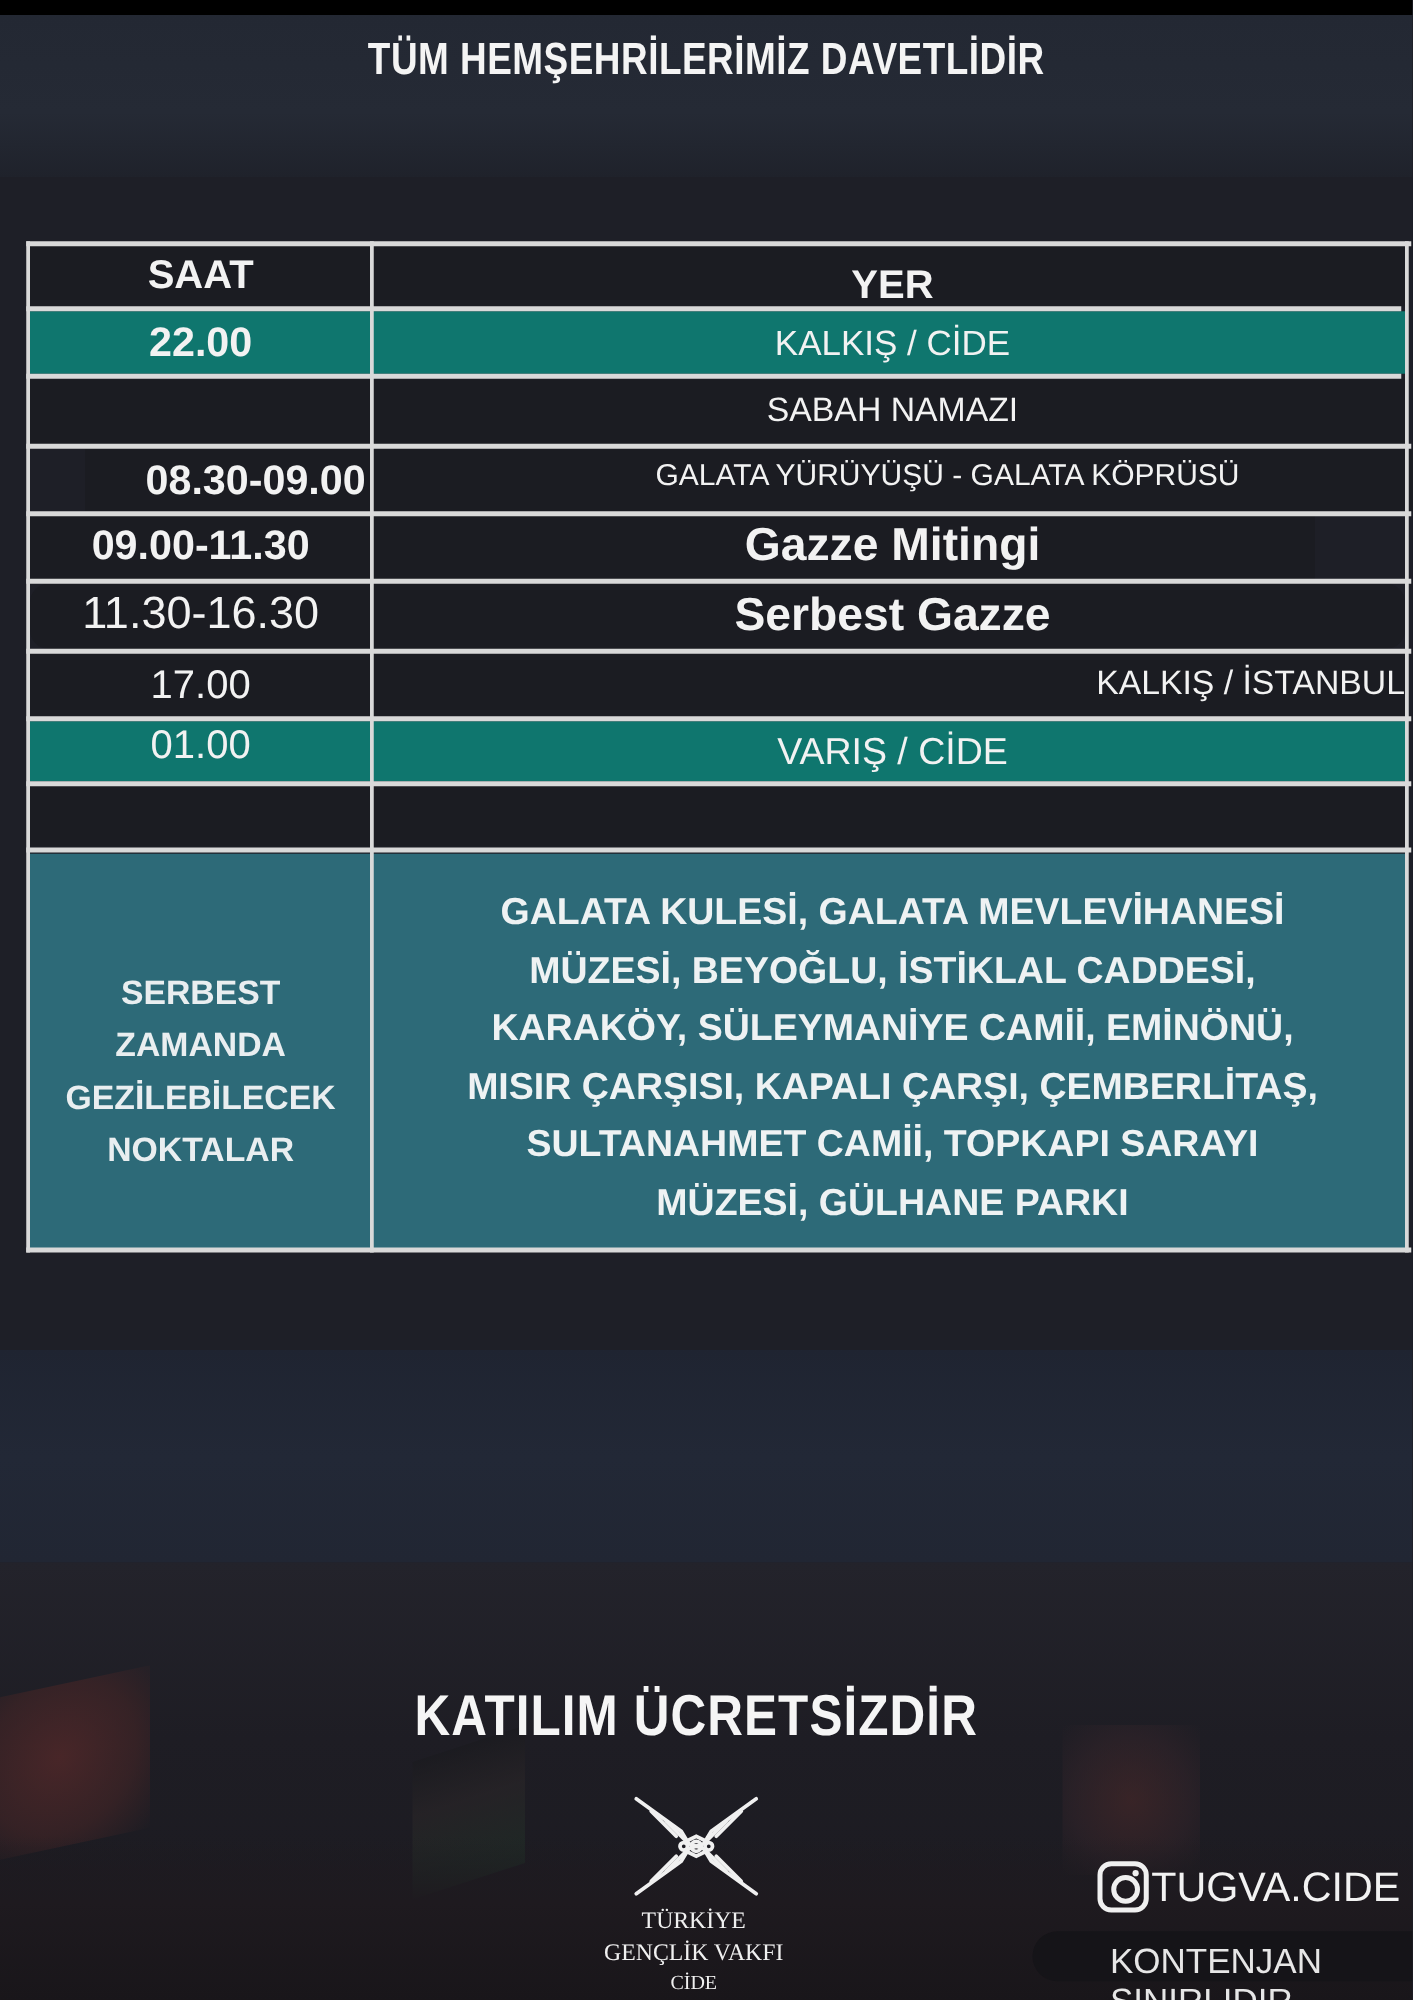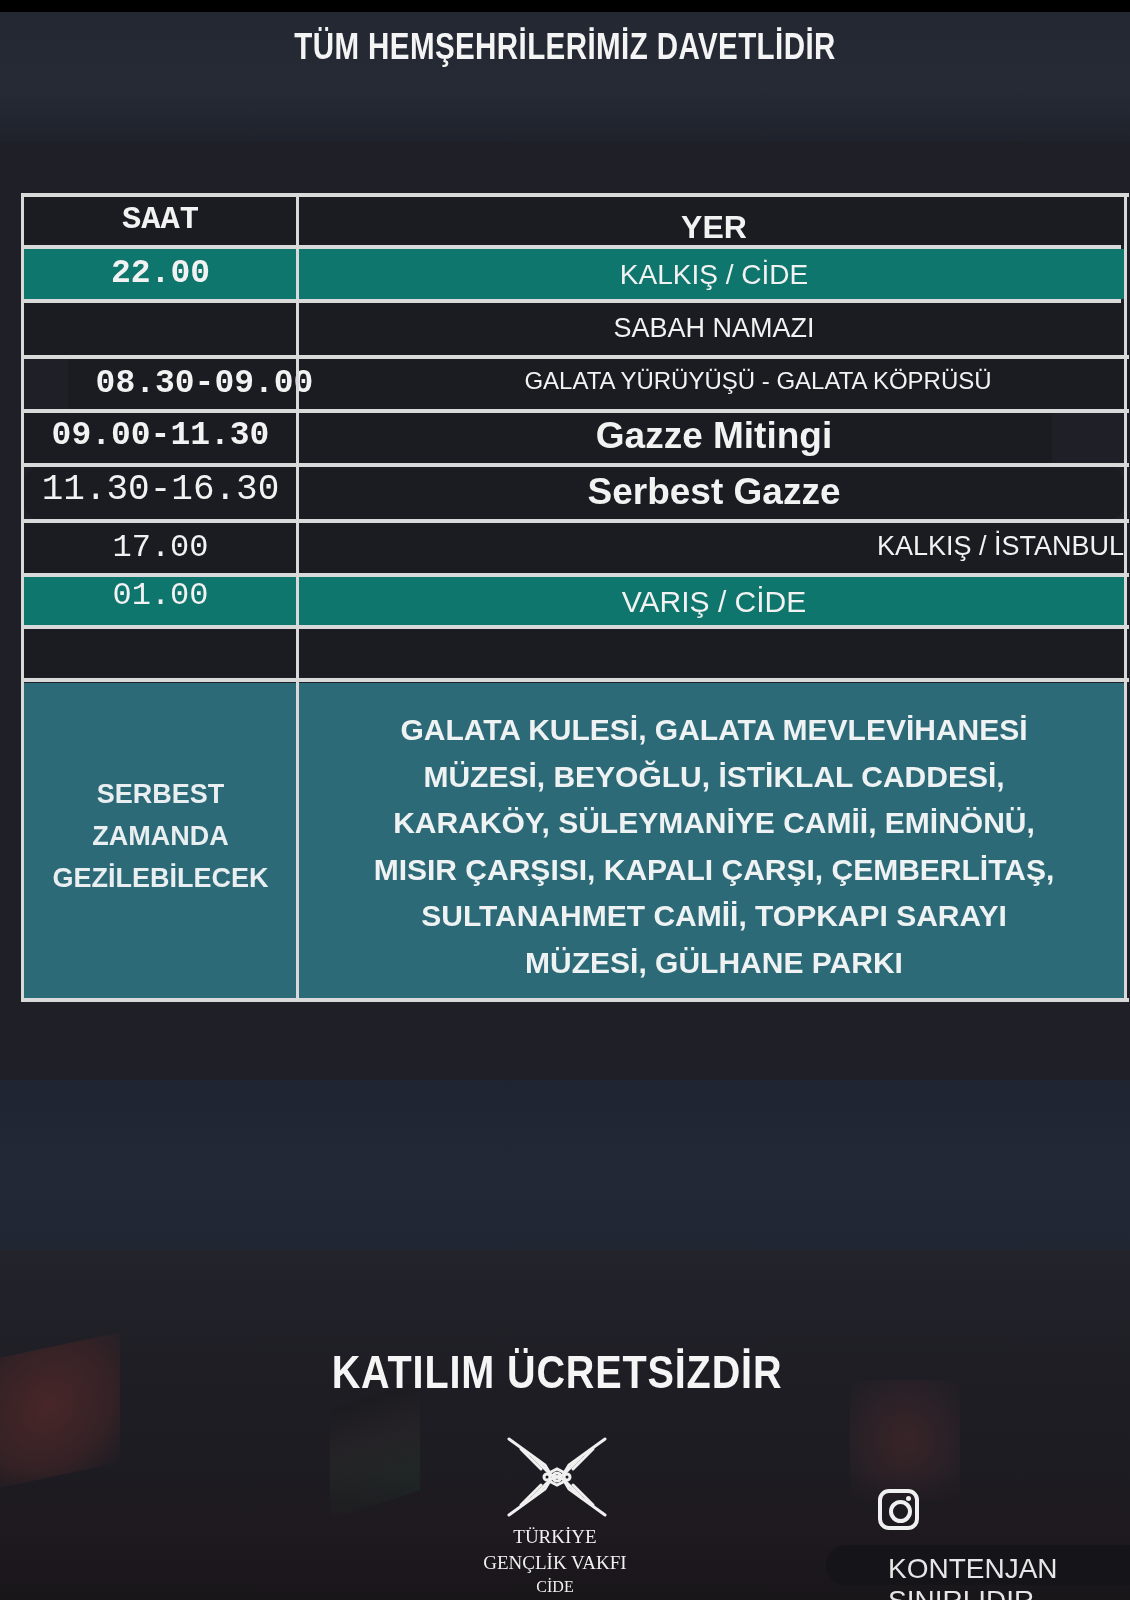--- a/index.html
+++ b/index.html
@@ -61,21 +61,21 @@
     position: absolute; left: 21px; top: 193px; width: 1108px; height: 827px;
   }
   .hline { position: absolute; left: 0; height: 4px; background: #d9d9d9; }
   .vline { position: absolute; top: 0; width: 3px; background: #d9d9d9; }
   .row { position: absolute; left: 3px; }
   .row.gray { background: #0f766e; }
   .row.dark { background: #1b1c22; }
   .row.teal { background: #2d6a78; }
   .cell-time {
     position: absolute; left: 0; width: 273px; text-align: center;
-    font-family: Liberation Mono, monospace; color: #f2f2f2;
+    font-family: Liberation Sans, sans-serif; color: #f2f2f2;
   }
   .cell-place {
     position: absolute; left: 280px; width: 820px; text-align: center;
     font-family: "Liberation Sans", sans-serif; color: #f2f2f2;
   }
   .bold { font-weight: bold; }
 
   .teal-label {
     position: absolute; left: 0; top: 90px; width: 273px; text-align: center;
     font-family: "Liberation Sans", sans-serif; font-weight: bold;
@@ -190,20 +190,21 @@
   <div class="row dark" style="top:436px;height:48px;width:1100px;">
     <div class="cell-time" style="top:6px;font-size:30px;"></div>
     <div class="cell-place" style="top:6px;font-size:30px;"></div>
   </div>
 
   <div class="row teal" style="top:490px;height:317px;width:1100px;">
     <div class="teal-label">
       <div>SERBEST</div>
       <div>ZAMANDA</div>
       <div>GEZİLEBİLECEK</div>
+      <div>NOKTALAR</div>
     </div>
     <div class="teal-places">
       <div>GALATA KULESİ, GALATA MEVLEVİHANESİ</div>
       <div>MÜZESİ, BEYOĞLU, İSTİKLAL CADDESİ,</div>
       <div>KARAKÖY, SÜLEYMANİYE CAMİİ, EMİNÖNÜ,</div>
       <div>MISIR ÇARŞISI, KAPALI ÇARŞI, ÇEMBERLİTAŞ,</div>
       <div>SULTANAHMET CAMİİ, TOPKAPI SARAYI</div>
       <div>MÜZESİ, GÜLHANE PARKI</div>
     </div>
   </div>
@@ -239,16 +240,17 @@
   </g>
 </svg>
 <div class="org-name">
   <div>TÜRKİYE</div>
   <div>GENÇLİK VAKFI</div>
   <div class="small">CİDE</div>
 </div>
 
 <div class="instagram">
   <span class="insta-icon"></span>
+  <span class="insta-handle">TUGVA.CIDE</span>
 </div>
 
 <div class="quota-bar"></div>
 <div class="quota-text">KONTENJAN SINIRLIDIR</div>
 
 </body></html>

